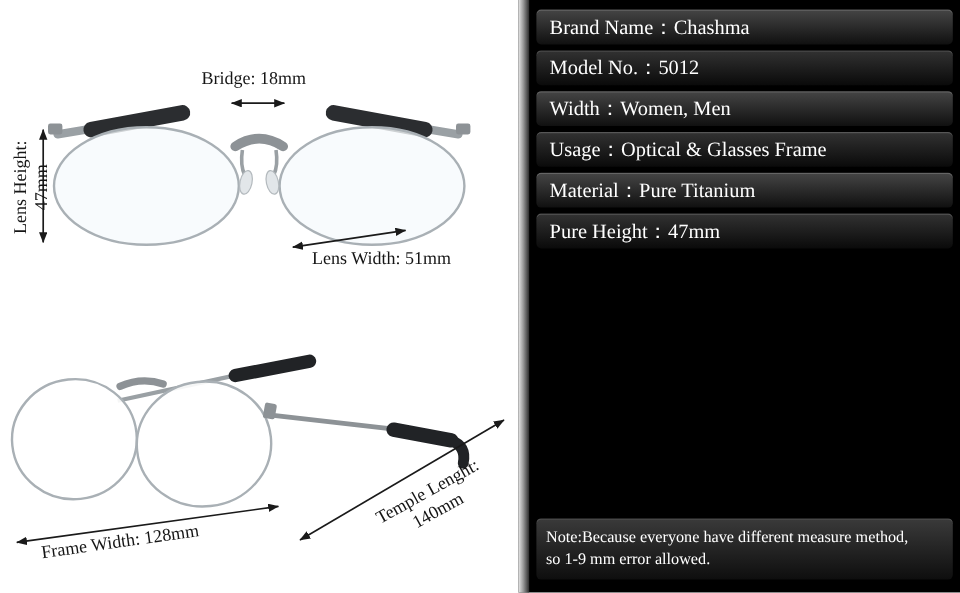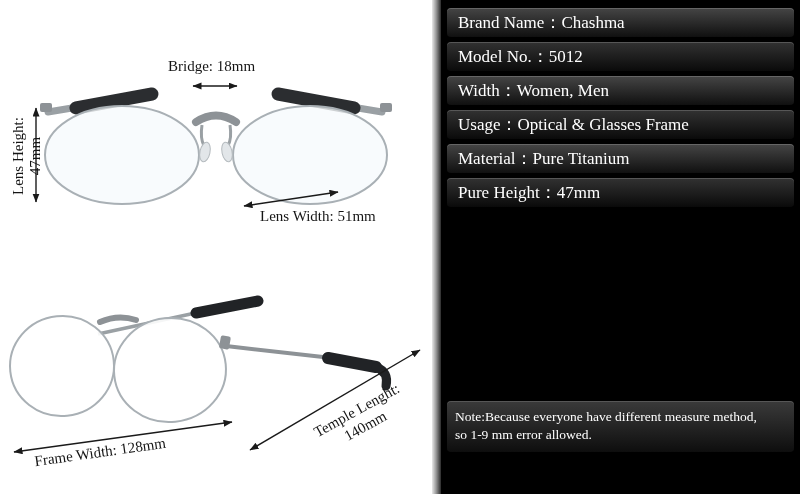--- a/index.html
+++ b/index.html
@@ -39,21 +39,21 @@
     height:29px; margin-bottom:5px; border-radius:4px;
     background:linear-gradient(180deg,#454545 0%,#101010 100%);
     box-shadow:inset 0 1px 0 rgba(255,255,255,0.18);
     color:#ffffff; font-size:17px; line-height:29px; padding-left:11px;
     white-space:nowrap; overflow:hidden;
   }
   .spec-row:nth-child(even) {
     background:linear-gradient(180deg,#323232 0%,#0a0a0a 100%);
   }
   .note {
-    position:absolute; left:15px; top:401px; right:6px; border-radius:4px;
+    position:absolute; left:15px; top:432px; right:6px; border-radius:4px;
     background:linear-gradient(180deg,#3a3a3a 0%,#0e0e0e 100%);
     box-shadow:inset 0 1px 0 rgba(255,255,255,0.15);
     color:#ffffff; font-size:13.5px; line-height:18px; padding:7px 6px 8px 8px;
   }
 </style>
 </head>
 <body>
 
 <div class="page">
 

